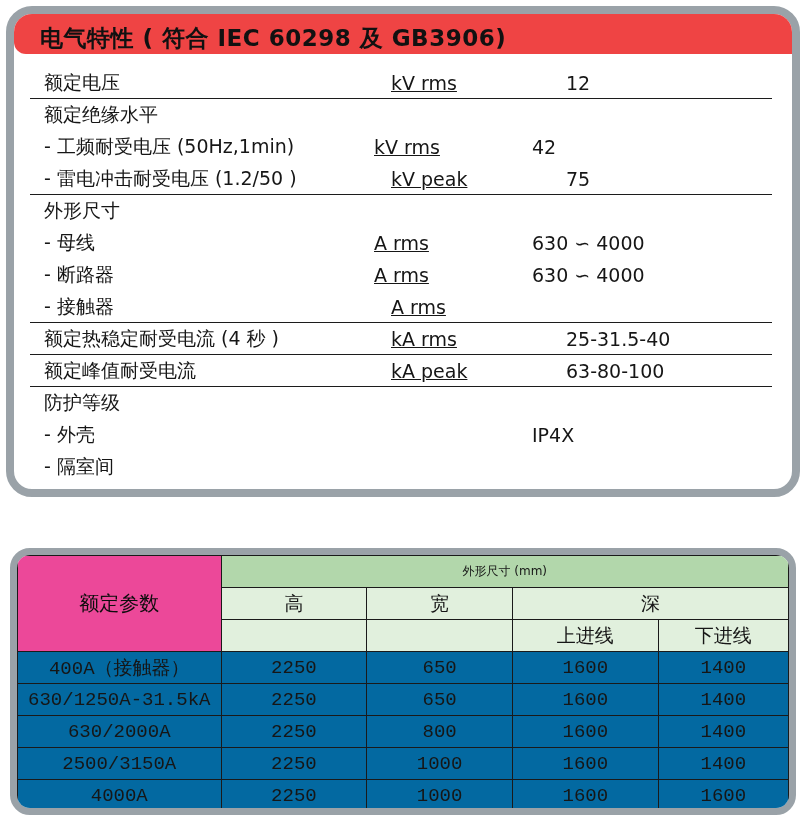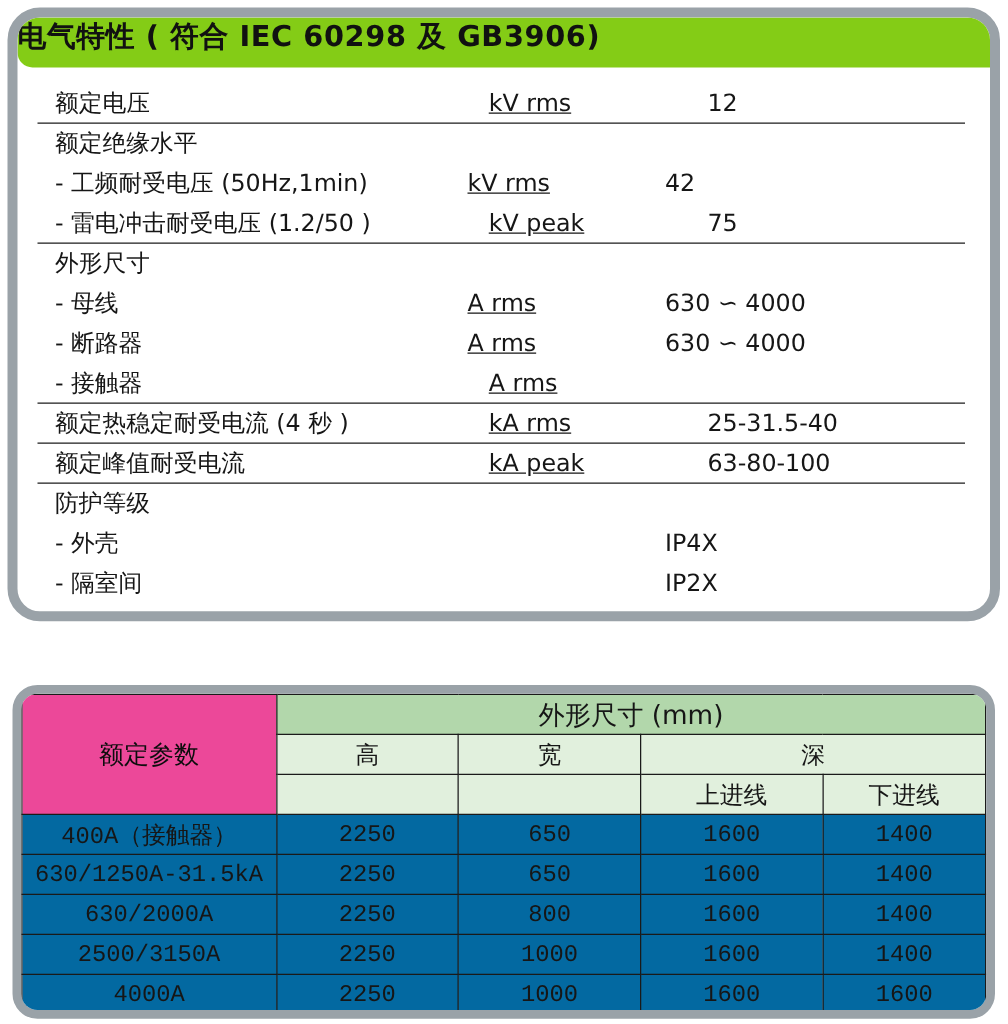--- a/index.html
+++ b/index.html
@@ -9,23 +9,23 @@
     color:#161616;-webkit-font-smoothing:antialiased;
   }
 
   
   .top-panel{
     position:absolute;left:6px;top:6px;width:794px;height:491px;
     box-sizing:border-box;border:8px solid #9aa2a8;border-radius:26px;
     background:#ffffff;overflow:hidden;
   }
   .top-header{
-    height:40px;background:#84cc16;
+    height:40px;background:#ef4444;
     border-radius:14px 14px 0 12px;
-    display:flex;align-items:flex-start;box-sizing:border-box;
+    display:flex;align-items:flex-end;padding-left:26px;box-sizing:border-box;
   }
   .top-header h1{
     margin:0;font-size:23px;font-weight:bold;color:#111;letter-spacing:0.5px;
   }
   .spec-rows{margin:13px 20px 0 16px;}
   .spec-row{
     display:flex;align-items:center;height:32px;padding-left:14px;
     box-sizing:border-box;font-size:19px;
   }
   .spec-row.rule-below{border-bottom:1.5px solid #1c1c1c;gap:17px;}
@@ -43,21 +43,21 @@
     width:100%;height:100%;border-collapse:collapse;table-layout:fixed;
     text-align:center;font-size:19px;
   }
   table.dim th,table.dim td{
     border:1px solid #1a1a1a;padding:0;vertical-align:middle;
     font-weight:normal;height:31px;
   }
   th.corner{
     background:#ec4899;font-weight:bold;font-size:20px;color:#0d0d0d;
   }
-  th.band{background:#b2d7ab;font-size:21px;}
+  th.band{background:#b2d7ab;font-size:12px;}
   th.sub{background:#e1f0dd;}
   td.num,td.param{background:#0369a1;font-family:Liberation Mono, monospace;}
 </style>
 </head>
 <body>
 
 <section class="top-panel">
   <div class="top-header">
     <h1>电气特性 ( 符合 IEC 60298 及 GB3906)</h1>
   </div>
@@ -117,21 +117,20 @@
       <span class="c-value"></span>
     </div>
     <div class="spec-row">
       <span class="c-label">- 外壳</span>
       <span class="c-unit"></span>
       <span class="c-value">IP4X</span>
     </div>
     <div class="spec-row">
       <span class="c-label">- 隔室间</span>
       <span class="c-unit"></span>
-      <span class="c-value">IP2X</span>
     </div>
   </div>
 </section>
 
 <section class="bottom-panel">
   <table class="dim">
     <colgroup>
       <col style="width:26.4%">
         <col style="width:18.9%">
         <col style="width:18.9%">

